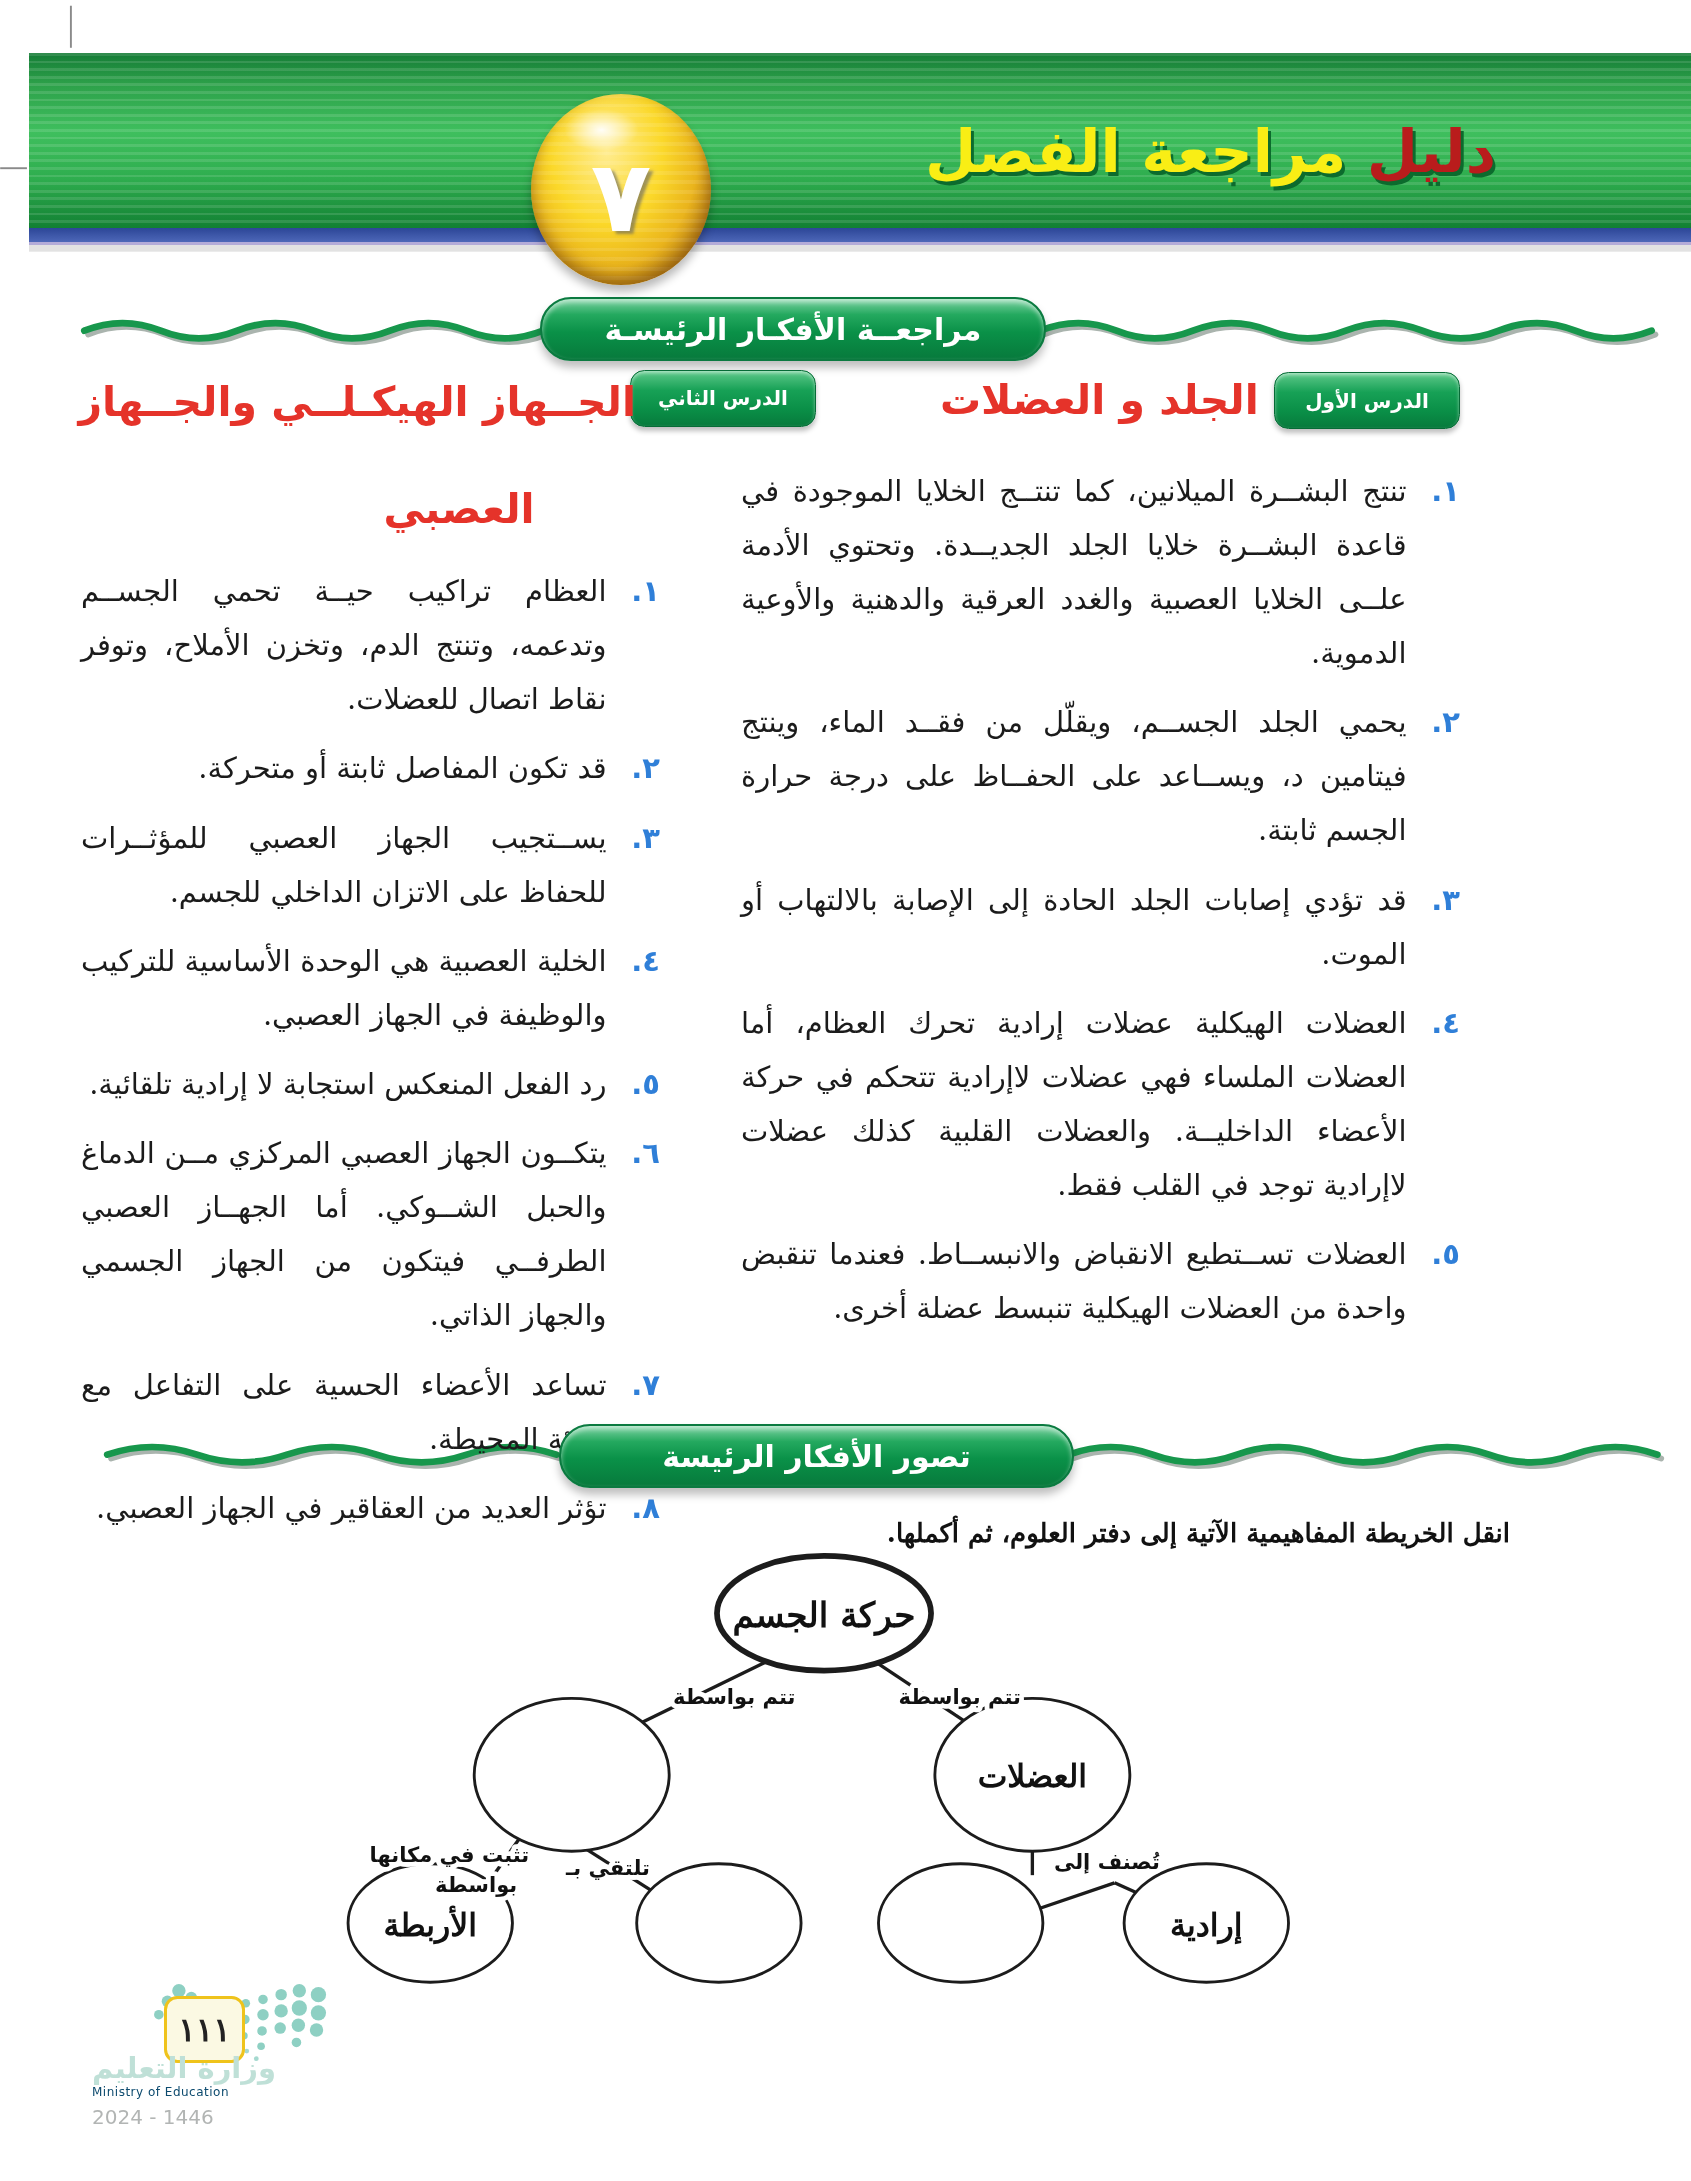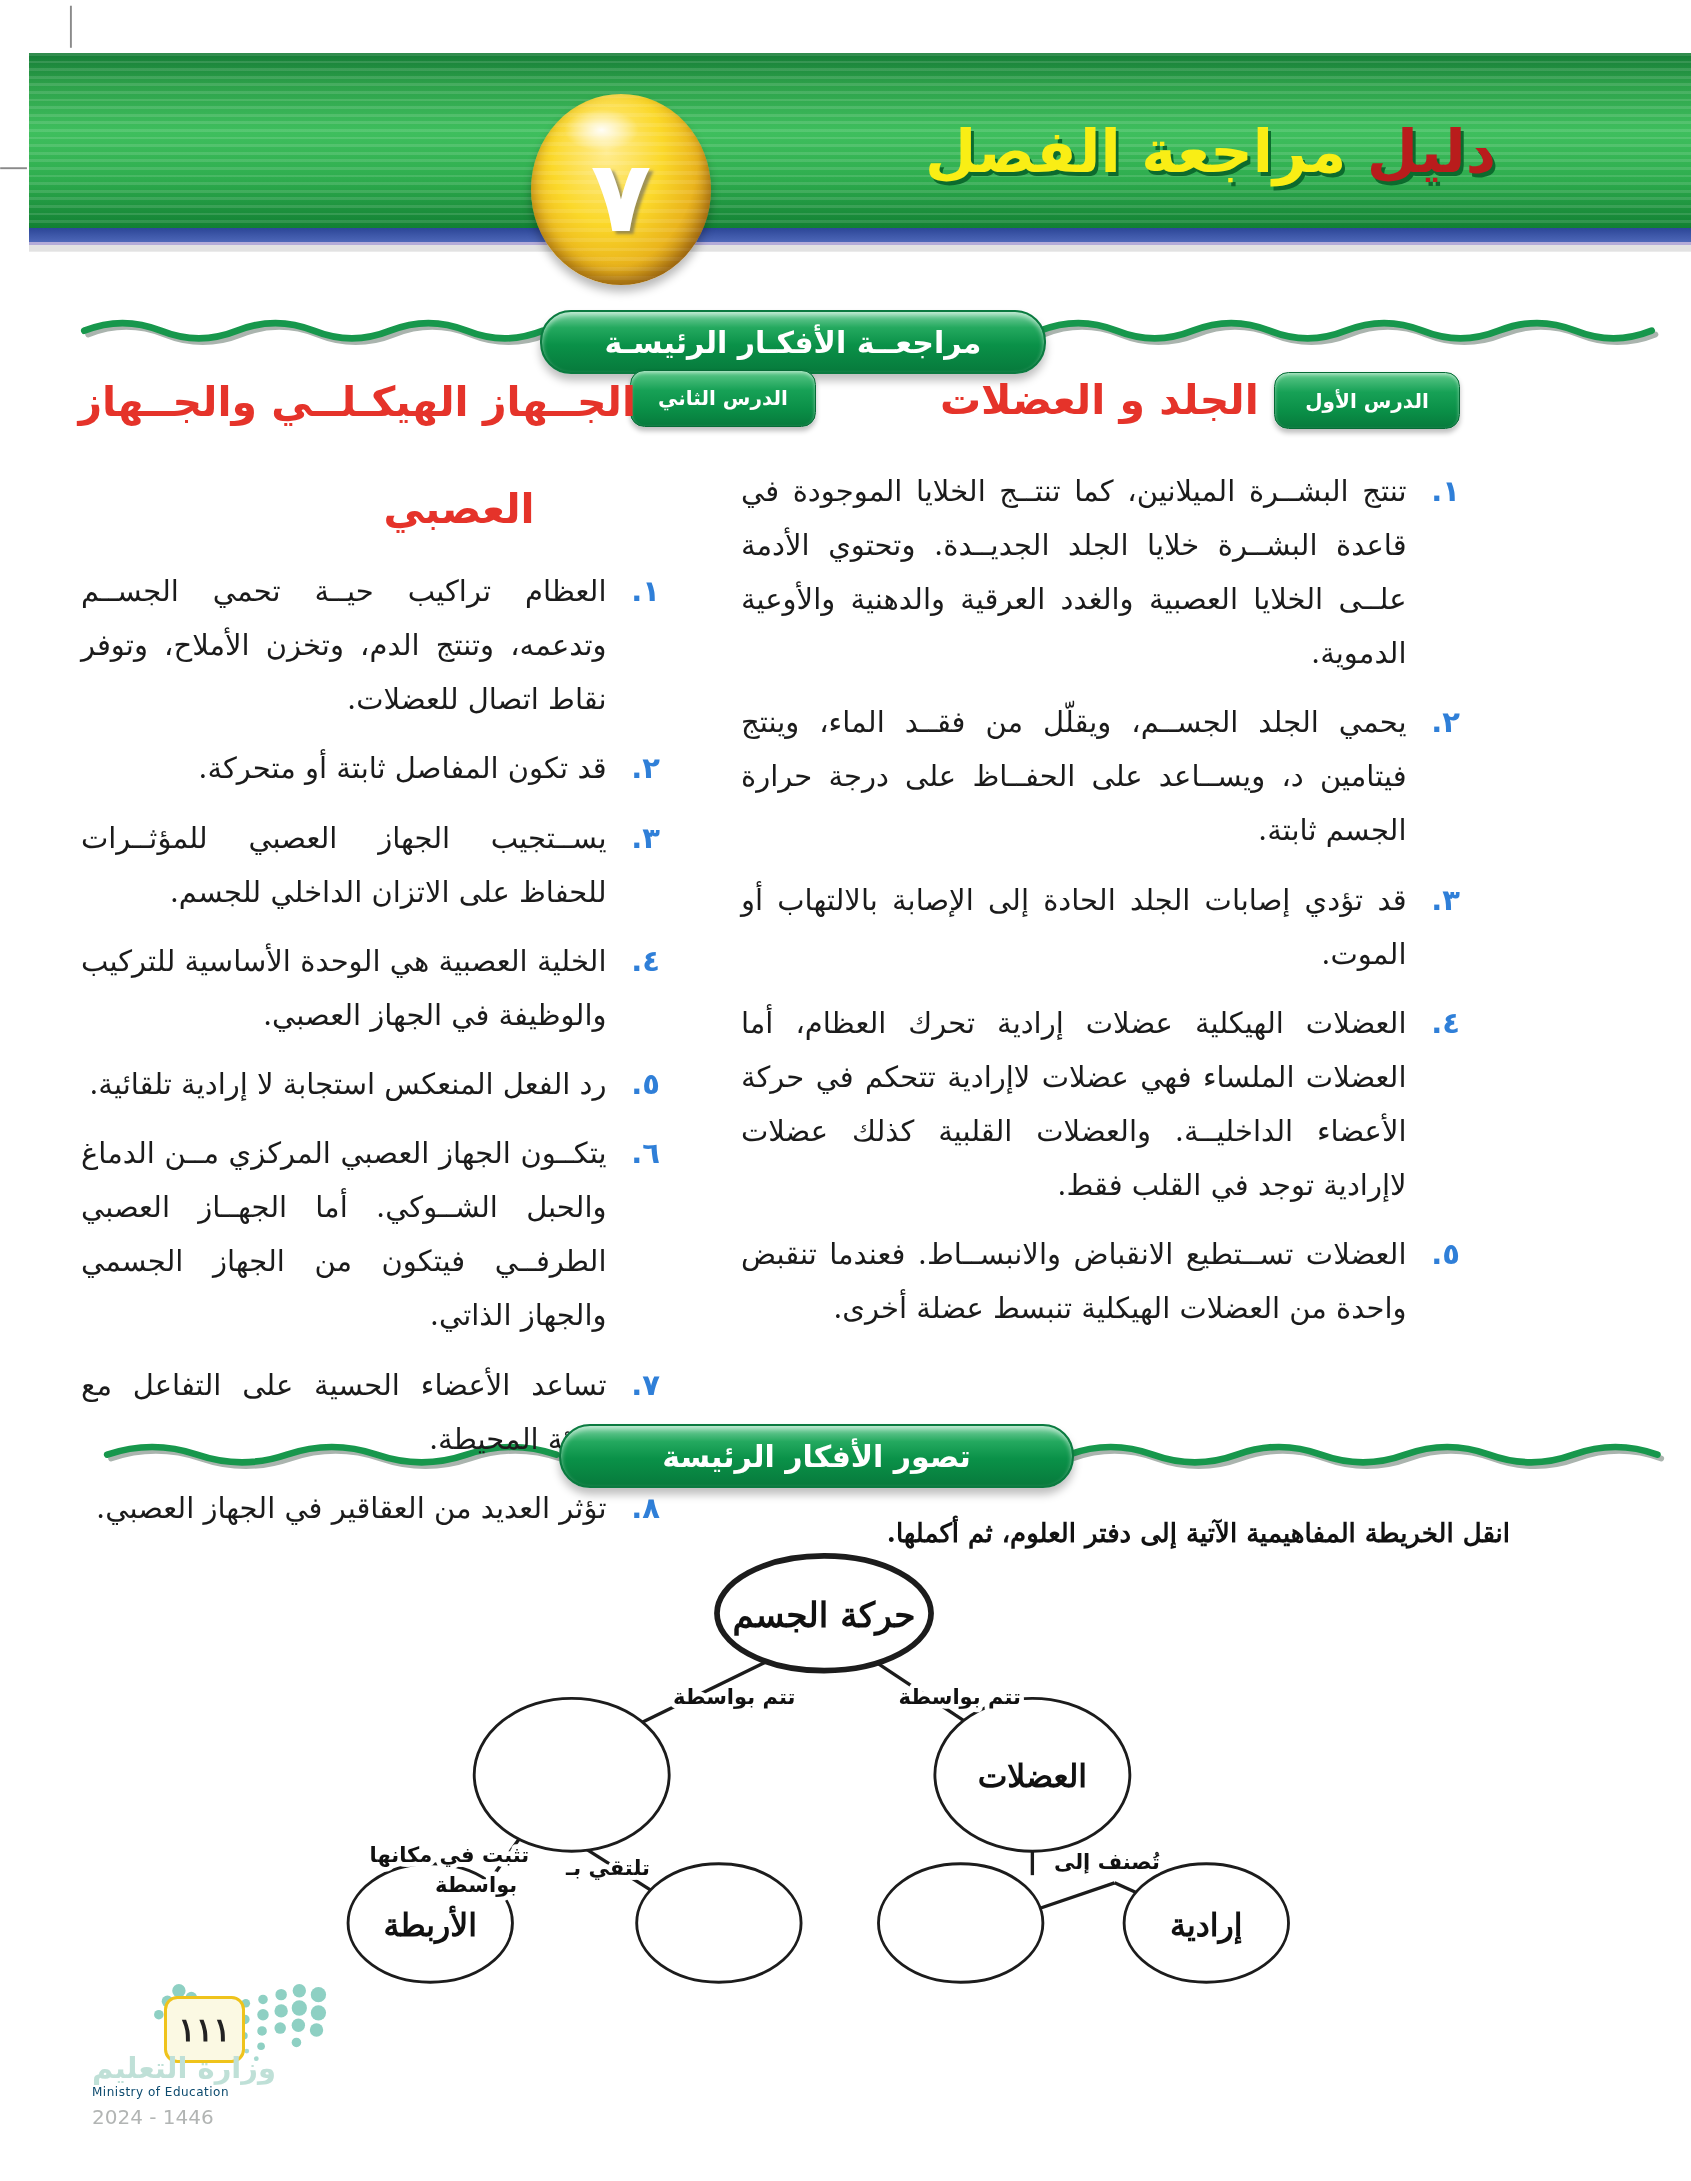--- a/index.html
+++ b/index.html
@@ -29,21 +29,21 @@
   .badge-num{position:absolute;inset:0;display:flex;align-items:center;justify-content:center;
     font-family:"DejaVu Sans",sans-serif;font-weight:bold;font-size:99px;color:#ffffff;
     text-shadow:3.8px 2.9px 2.9px rgba(96,96,96,.6);padding-top:13.4px;}
   
   .pill{position:absolute;z-index:2;border-radius:31px;display:flex;align-items:center;justify-content:center;
     background:linear-gradient(180deg,#7fd3a4 0%,#24a95f 26%,#0a9148 55%,#077a3c 100%);
     border:2.9px solid #0b7a40;color:#ffffff;
     font-family:"DejaVu Sans",sans-serif;font-weight:bold;font-size:30px;
     box-shadow:0 6.7px 8.6px rgba(0,0,0,.25), inset 0 2.9px 5.7px rgba(255,255,255,.55);
     direction:rtl;white-space:nowrap;}
-  .pill1{left:540px;top:310px;width:502px;height:60px;}
+  .pill1{left:540px;top:297px;width:502px;height:60px;}
   .pill2{left:559px;top:1424px;width:511px;height:60px;}
   
   .col-right{position:absolute;left:741px;top:368px;width:719px;z-index:2;direction:rtl;}
   .col-left {position:absolute;left:81px; top:368px;width:579px;z-index:2;direction:rtl;}
   .lesson-badge{border-radius:14.3px;display:flex;align-items:center;justify-content:center;
     background:linear-gradient(180deg,#5ec98a 0%,#17a156 35%,#0a8f47 70%,#077a3c 100%);
     border:1.9px solid #066b36;color:#ffffff;font-family:"DejaVu Sans",sans-serif;
     font-weight:bold;font-size:20px;box-shadow:0 3.8px 5.7px rgba(0,0,0,.25), inset 0 1.9px 3.8px rgba(255,255,255,.5);
     white-space:nowrap;}
   .l1-header{display:flex;align-items:center;gap:15.3px;margin-bottom:31px;height:65px;}

